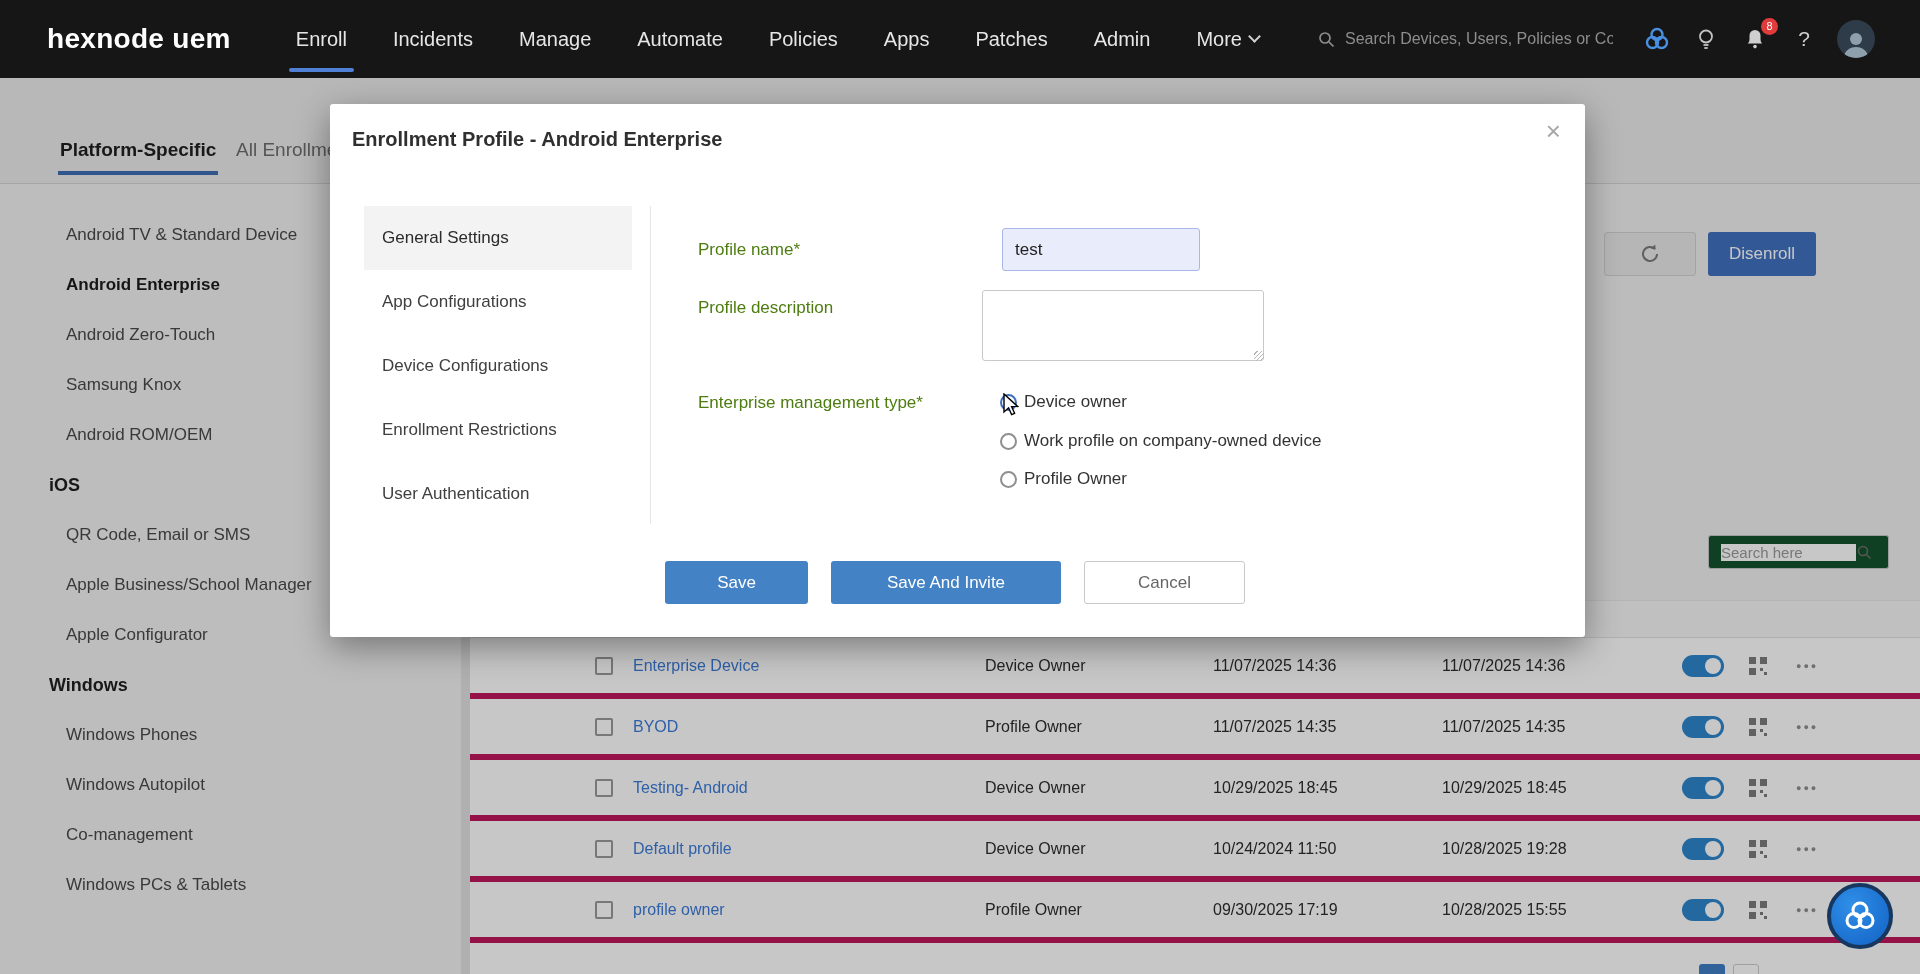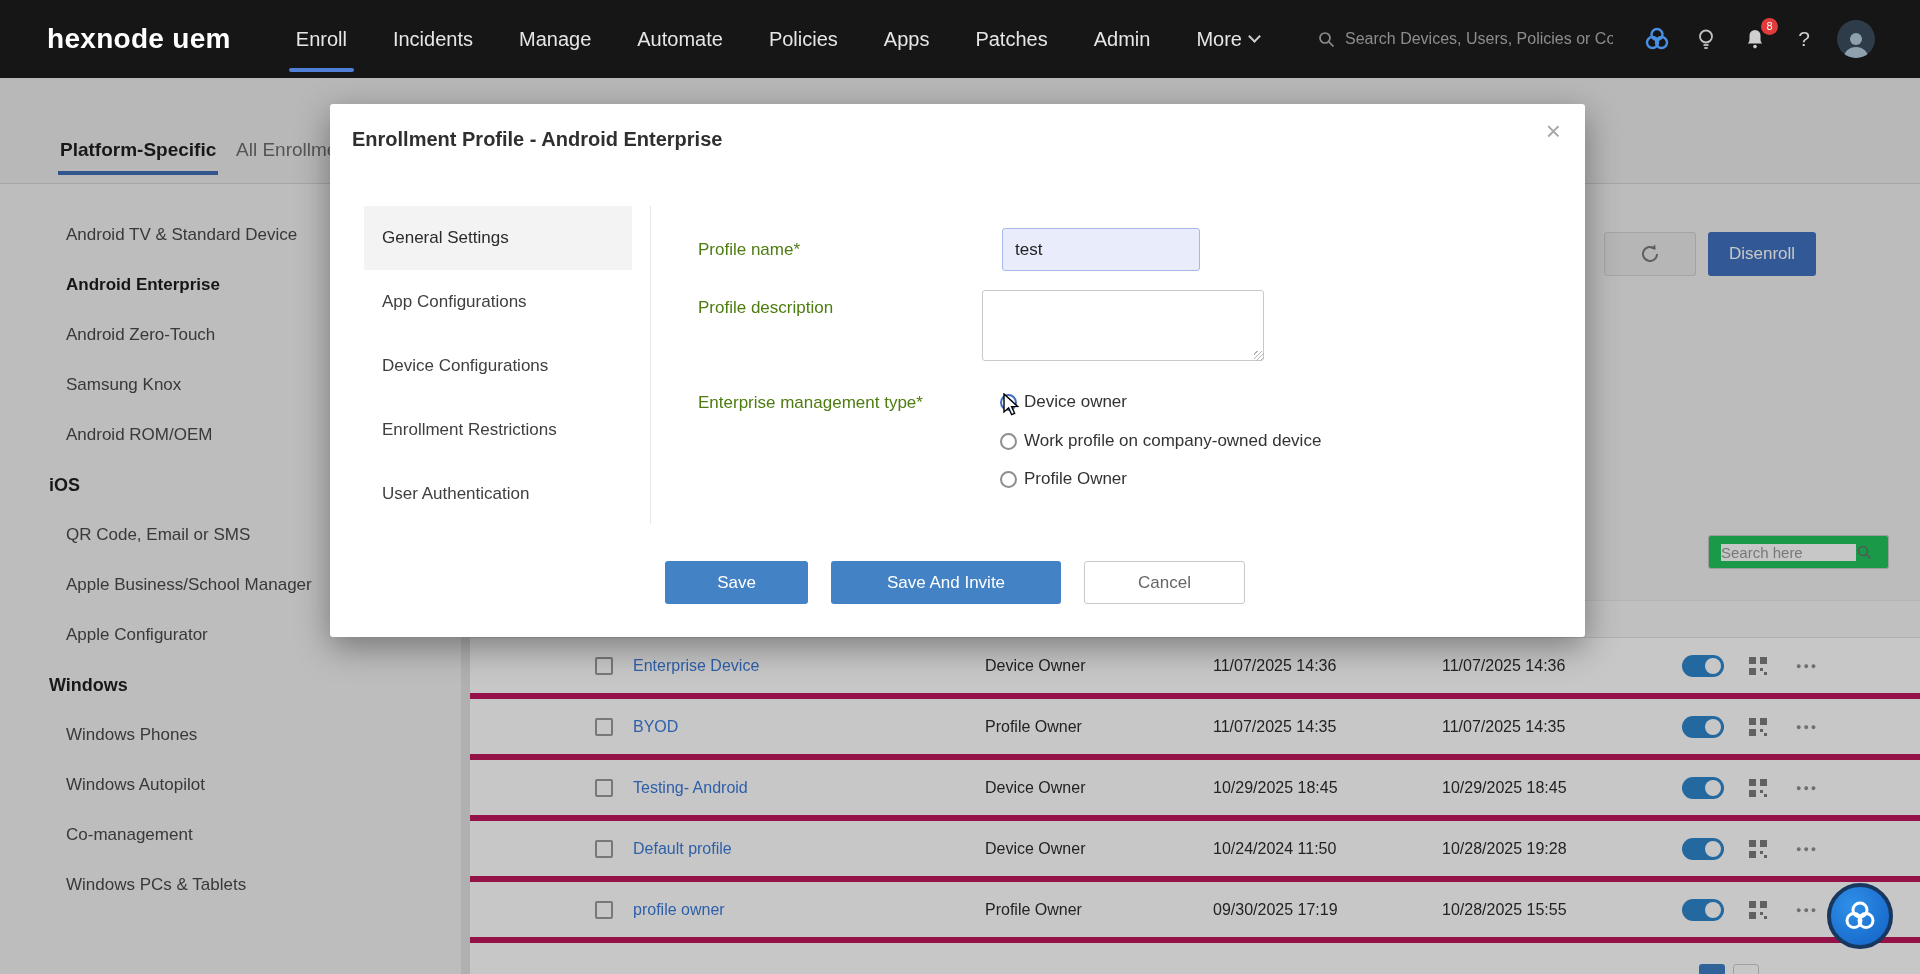--- a/index.html
+++ b/index.html
@@ -46,21 +46,21 @@
   .side-item.selected { font-weight:700; color:#1c1c1c; }
   .side-track { position:absolute; top:0; right:0; width:9px; bottom:0; background:#e2e2e2; }
   .side-thumb { position:absolute; top:0; right:0; width:9px; height:280px; background:#b9b9b9; }
 
   
   .content { position:absolute; left:470px; top:184px; right:0; bottom:0; background:#f1f1f1; }
   .btn-refresh { position:absolute; top:48px; right:224px; width:92px; height:44px; background:#e9e9e9;
                  border:1px solid #d2d2d2; border-radius:3px; display:flex; align-items:center; justify-content:center; cursor:pointer; }
   .btn-disenroll { position:absolute; top:48px; right:104px; width:108px; height:44px; background:#4173c0;
                  border:none; border-radius:3px; color:#fff; font-size:17px; font-family:inherit; cursor:pointer; }
-  .searchbox { position:absolute; top:351px; right:31px; width:181px; height:34px; background:#22c55e;
+  .searchbox { position:absolute; top:351px; right:31px; width:181px; height:34px; background:#14532d;
                border:1px solid #c9c9c9; border-radius:3px; display:flex; align-items:center; padding:0 16px 0 12px; }
   .searchbox input { flex:1; border:none; outline:none; font-size:15px; color:#444; font-family:inherit; min-width:0; }
   .searchbox input::placeholder { color:#9a9a9a; }
 
   .table { position:absolute; top:416px; left:0; right:0; bottom:0; background:#fff; }
   .table-head { height:38px; background:#f7f7f7; border-bottom:1px solid #e2e2e2; border-top:1px solid #e8e8e8; }
   .row { position:relative; height:61px; border-bottom:6px solid #be185d; background:#fff; }
   .c { position:absolute; top:50%; transform:translateY(-50%); white-space:nowrap; }
   .c-check { left:125px; width:18px; height:18px; border:2px solid #9a9a9a; border-radius:2px; background:#fff; cursor:pointer; }
   .c-name { left:163px; font-size:16px; color:#3c7bd9; text-decoration:none; cursor:pointer; }

